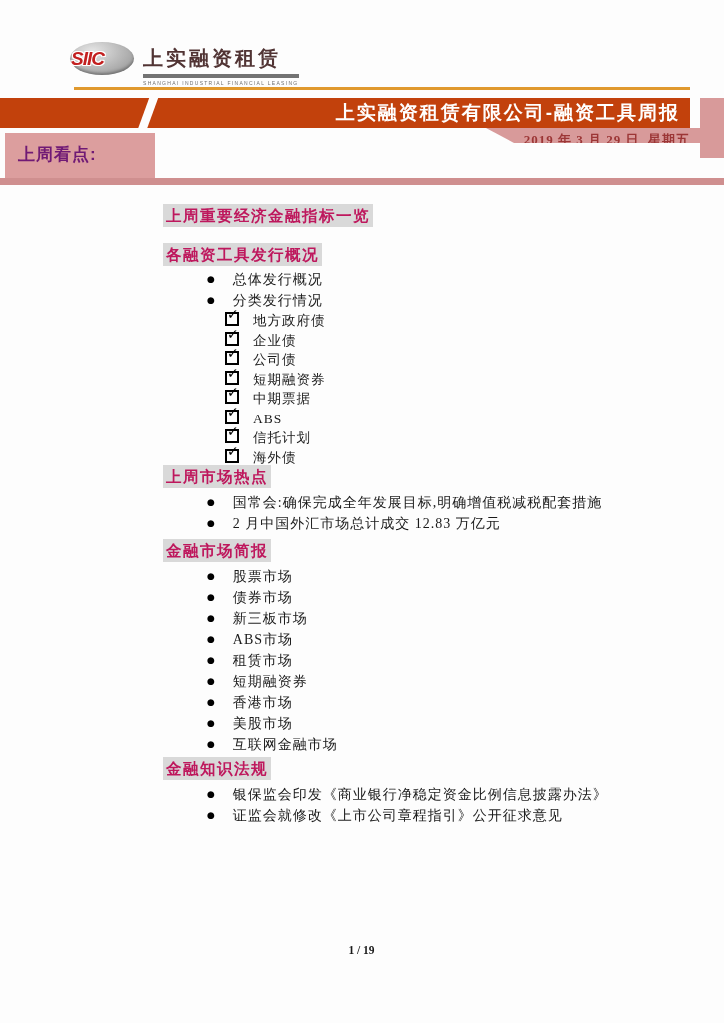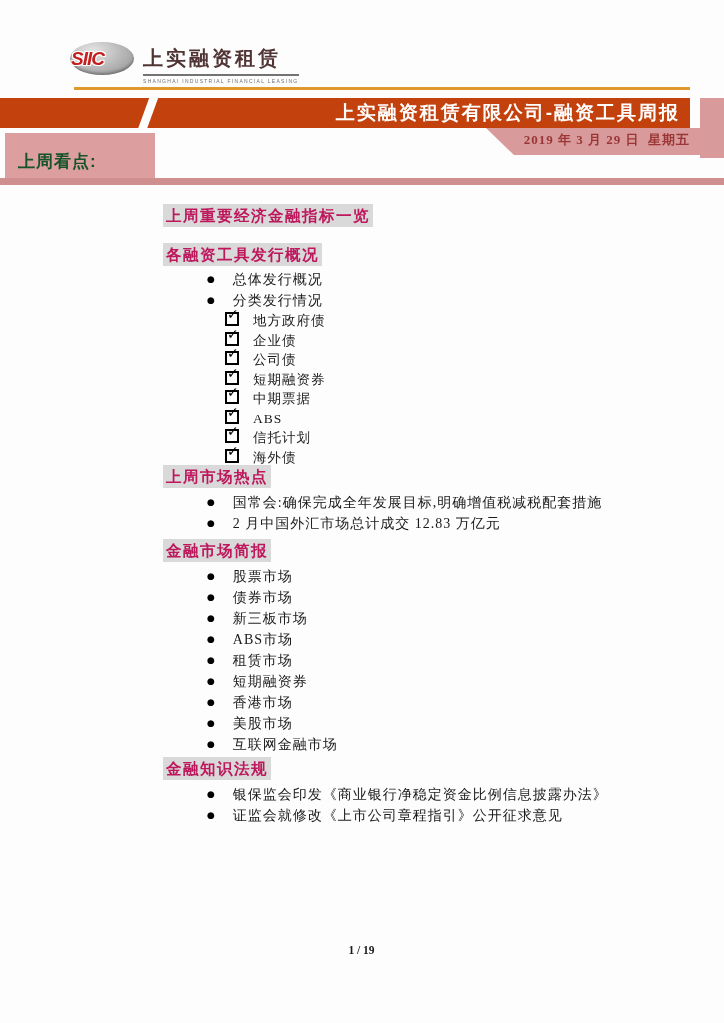--- a/index.html
+++ b/index.html
@@ -9,43 +9,43 @@
   
   .logo{position:absolute;left:70px;top:42px;display:flex;align-items:flex-start;}
   .logo-ellipse{position:relative;width:64px;height:33px;border-radius:50%;
     background:radial-gradient(ellipse at 35% 28%, #e6e6e6 0%, #bdbdbd 45%, #8d8d8d 100%);
     box-shadow:inset 0 -2px 3px rgba(0,0,0,.3);}
   .siic{position:absolute;left:1px;top:6px;font-family:"Liberation Sans","DejaVu Sans",sans-serif;
     font-style:italic;font-weight:bold;font-size:19px;letter-spacing:-1px;color:#c32020;
     text-shadow:1px 1px 0 #fff,-1px -1px 0 #fff,1px -1px 0 #fff,-1px 1px 0 #fff;}
   .logo-names{margin-left:9px;padding-top:3px;}
   .company-cn{font-family:"Liberation Sans","DejaVu Sans",sans-serif;font-weight:bold;
-    font-size:20px;letter-spacing:3px;color:#513434;border-bottom:2px solid #737373;
+    font-size:20px;letter-spacing:3px;color:#513434;border-bottom:4px solid #737373;
     padding-bottom:2px;white-space:nowrap;}
   .company-en{font-family:"Liberation Sans","DejaVu Sans",sans-serif;font-size:5px;
     letter-spacing:1.3px;color:#6f6f6f;margin-top:2px;white-space:nowrap;}
 
   .gold-line{position:absolute;left:74px;top:87px;width:616px;height:3px;background:#e0992e;}
 
   
   .banner{position:absolute;left:0;top:98px;width:690px;height:30px;background:#c2410c;}
   .banner-title{position:absolute;right:0;top:0;width:100%;line-height:30px;text-align:right;
     padding-right:10px;box-sizing:border-box;color:#fff;font-weight:bold;font-size:19px;
     letter-spacing:2px;font-family:"Liberation Sans","DejaVu Sans",sans-serif;white-space:nowrap;}
   .banner-slash{position:absolute;left:143px;top:96px;width:9px;height:38px;background:#fdfdfd;
     transform:skewX(-20deg);}
   .corner-block{position:absolute;left:700px;top:98px;width:24px;height:60px;background:#d89a9a;}
-  .date-band{position:absolute;left:486px;top:128px;width:238px;height:27px;background:#d89a9a;
+  .date-band{position:absolute;left:486px;top:128px;width:238px;height:15px;background:#d89a9a;
     clip-path:polygon(0 0,100% 0,100% 100%,28px 100%);}
   .date-text{position:absolute;right:34px;top:0;line-height:23px;color:#9c3636;font-weight:bold;
     font-size:13px;letter-spacing:1px;white-space:pre;}
 
   
   .highlights-box{position:absolute;left:5px;top:133px;width:150px;height:47px;background:#dc9e9e;}
-  .highlights-label{position:absolute;left:13px;top:7px;line-height:44px;color:#14532d;font-weight:bold;
+  .highlights-label{position:absolute;left:13px;top:0;line-height:44px;color:#701a75;font-weight:bold;
     font-size:17px;letter-spacing:1px;font-family:"Liberation Sans","DejaVu Sans",sans-serif;white-space:nowrap;text-align:center;}
   .pink-line{position:absolute;left:0;top:178px;width:724px;height:7px;background:#cf8f8f;}
 
   
   .toc{position:absolute;left:163px;top:0;width:520px;color:#1a1a1a;}
   .sec-h{line-height:21px;}
   .sec-h span{display:inline-block;background:#d9d9d9;color:#be185d;font-weight:bold;
     font-size:15.5px;letter-spacing:1.5px;padding:1px 3px;white-space:nowrap;}
   .bullet-row{padding-left:44px;line-height:20px;font-size:14px;letter-spacing:1px;white-space:nowrap;}
   .bullet-row.tall{line-height:21px;}

